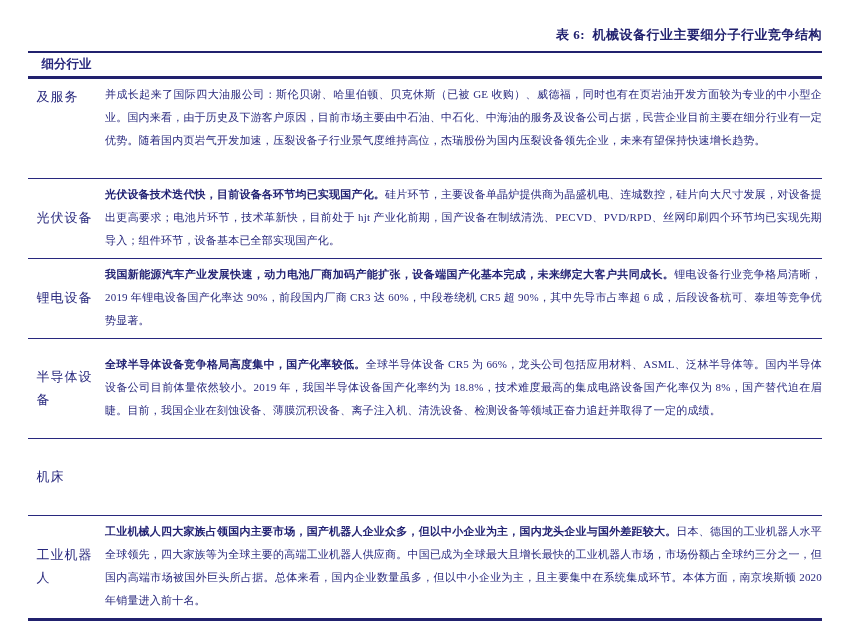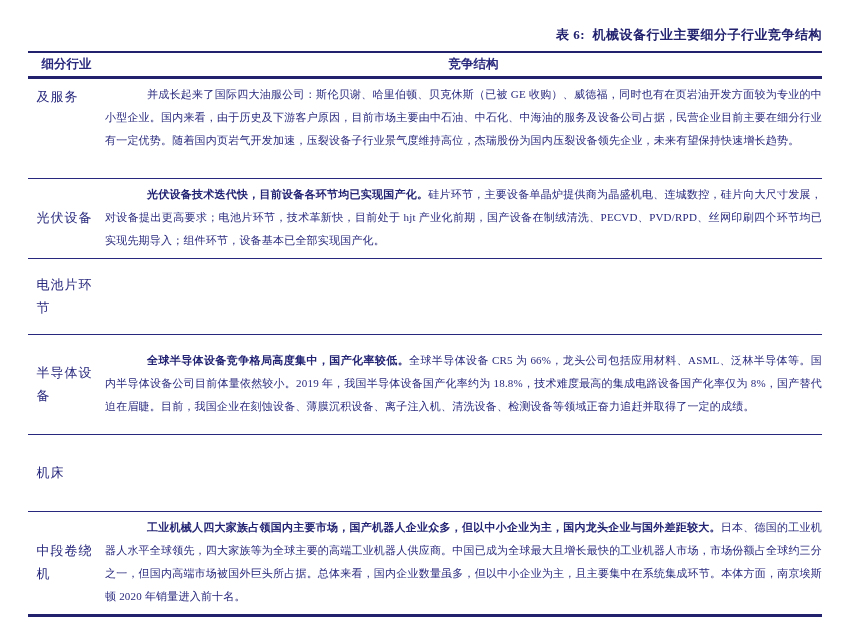--- a/index.html
+++ b/index.html
@@ -71,32 +71,31 @@
     letter-spacing:1px;
   }
   .row p{
     margin:0;
     font-size:11px;
     line-height:23px;
     text-align:justify;
     text-justify:inter-ideograph;
     letter-spacing:.2px;
   }
-  .row p b{ color:#232374;margin-left:42px; }
+  .row p b{ color:#232374; }
 </style>
 </head>
 <body>
 
 <div class="sheet">
 
   <div class="title">表 6:  机械设备行业主要细分子行业竞争结构</div>
 
   <div class="thead">
     <div class="col-label">细分行业</div>
-    <div class="col-body">竞争结构</div>
   </div>
 
   <div class="row top r1">
     <div class="col-label">
       <span class="rlabel">及服务</span>
     </div>
     <div class="col-body">
       <p><b></b><span>并成长起来了国际四大油服公司：斯伦贝谢、哈里伯顿、贝克休斯（已被 GE 收购）、威德福，同时也有在页岩油开发方面较为专业的中小型企业。国内来看，由于历史及下游客户原因，目前市场主要由中石油、中石化、中海油的服务及设备公司占据，民营企业目前主要在细分行业有一定优势。随着国内页岩气开发加速，压裂设备子行业景气度维持高位，杰瑞股份为国内压裂设备领先企业，未来有望保持快速增长趋势。</span></p>
     </div>
   </div>
@@ -105,41 +104,44 @@
     <div class="col-label">
       <span class="rlabel">光伏设备</span>
     </div>
     <div class="col-body">
       <p><b>光伏设备技术迭代快，目前设备各环节均已实现国产化。</b><span>硅片环节，主要设备单晶炉提供商为晶盛机电、连城数控，硅片向大尺寸发展，对设备提出更高要求；电池片环节，技术革新快，目前处于 hjt 产业化前期，国产设备在制绒清洗、PECVD、PVD/RPD、丝网印刷四个环节均已实现先期导入；组件环节，设备基本已全部实现国产化。</span></p>
     </div>
   </div>
 
   <div class="row r3">
     <div class="col-label">
-      <span class="rlabel">电池片环节</span>
+      <span class="rlabel">锂电设备</span>
+    </div>
+    <div class="col-body">
+      <p><b>我国新能源汽车产业发展快速，动力电池厂商加码产能扩张，设备端国产化基本完成，未来绑定大客户共同成长。</b><span>锂电设备行业竞争格局清晰，2019 年锂电设备国产化率达 90%，前段国内厂商 CR3 达 60%，中段卷绕机 CR5 超 90%，其中先导市占率超 6 成，后段设备杭可、泰坦等竞争优势显著。</span></p>
     </div>
   </div>
 
   <div class="row r4">
     <div class="col-label">
       <span class="rlabel">半导体设备</span>
     </div>
     <div class="col-body">
       <p><b>全球半导体设备竞争格局高度集中，国产化率较低。</b><span>全球半导体设备 CR5 为 66%，龙头公司包括应用材料、ASML、泛林半导体等。国内半导体设备公司目前体量依然较小。2019 年，我国半导体设备国产化率约为 18.8%，技术难度最高的集成电路设备国产化率仅为 8%，国产替代迫在眉睫。目前，我国企业在刻蚀设备、薄膜沉积设备、离子注入机、清洗设备、检测设备等领域正奋力追赶并取得了一定的成绩。</span></p>
     </div>
   </div>
 
   <div class="row r5">
     <div class="col-label">
       <span class="rlabel">机床</span>
     </div>
   </div>
 
   <div class="row last r6">
     <div class="col-label">
-      <span class="rlabel">中段卷绕机</span>
+      <span class="rlabel">工业机器人</span>
     </div>
     <div class="col-body">
       <p><b>工业机械人四大家族占领国内主要市场，国产机器人企业众多，但以中小企业为主，国内龙头企业与国外差距较大。</b><span>日本、德国的工业机器人水平全球领先，四大家族等为全球主要的高端工业机器人供应商。中国已成为全球最大且增长最快的工业机器人市场，市场份额占全球约三分之一，但国内高端市场被国外巨头所占据。总体来看，国内企业数量虽多，但以中小企业为主，且主要集中在系统集成环节。本体方面，南京埃斯顿 2020 年销量进入前十名。</span></p>
     </div>
   </div>
 
 </div>
 
 </body></html>

